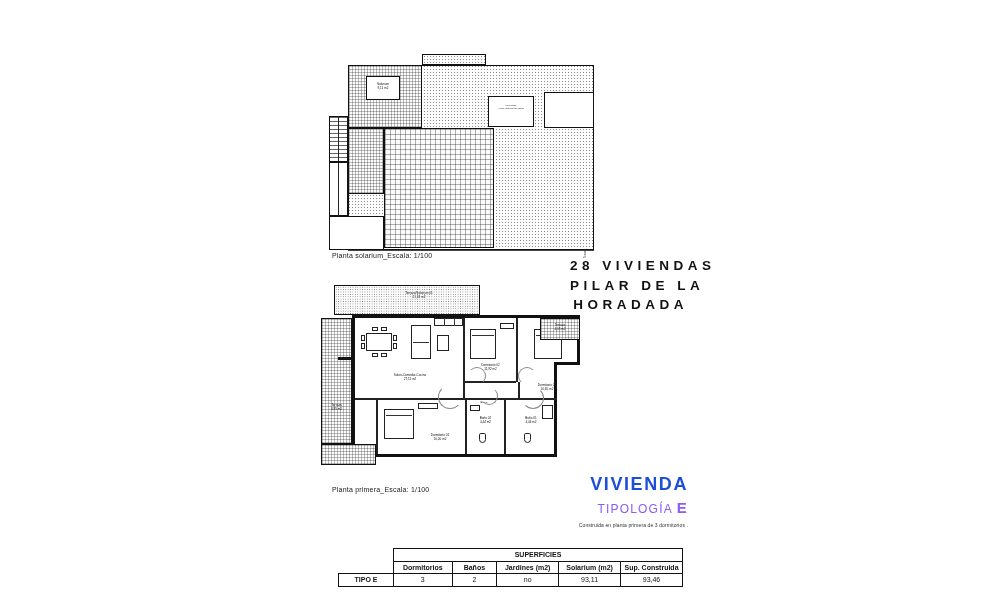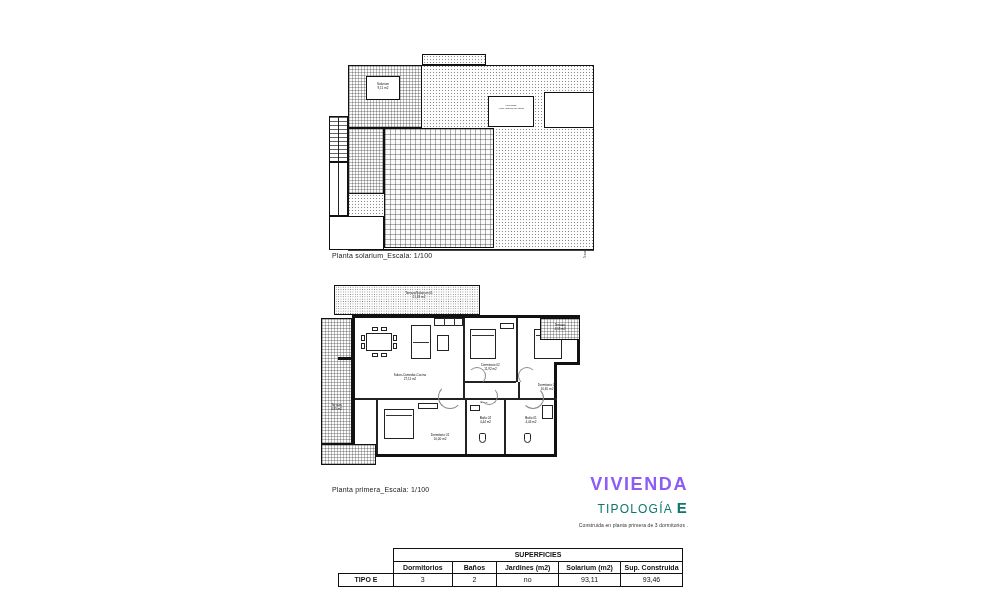--- a/index.html
+++ b/index.html
@@ -67,26 +67,26 @@
     font-weight: 700;
     letter-spacing: 4.5px;
     color: #111;
     line-height: 1.45;
     white-space: nowrap;
   }
   .viv-title {
     font-size: 18px;
     font-weight: 700;
     letter-spacing: 1.6px;
-    color: #8b5cf6;
+    color: #1d4ed8;
   }
   .tip-line {
     font-size: 12px;
     letter-spacing: 1.2px;
-    color: #0f766e;
+    color: #8b5cf6;
   }
   .tip-line b { font-size: 15px; font-weight: 700; }
   .note {
     font-size: 5px;
     color: #333;
     letter-spacing: 0.1px;
   }
   .plotnum {
     font-size: 11px;
     font-weight: 700;
@@ -192,20 +192,25 @@
 
     <div class="abs" style="left:266px; top:196px; width:60px; font-size:2.6px; color:#333;">
       <span class="vert" style="display:inline-block;">Terraza</span>
     </div>
 
     <div class="line-h" style="left:30px; top:188px; width:246px; background:#444;"></div>
   </div>
 
   <div class="caption abs" style="left:332px; top:252px;">Planta solarium_Escala: 1/100</div>
 
+  <div class="abs" style="left:570px; top:256px; text-align:right; width:118px;">
+    <div class="title-main">28 VIVIENDAS</div>
+    <div class="title-main">PILAR DE LA</div>
+    <div class="title-main">HORADADA</div>
+  </div>
 
   <div class="abs" style="left:318px; top:285px; width:276px; height:180px;">
 
     <div class="abs dot-field-dense" style="left:16px; top:0px; width:146px; height:30px; border:1px solid #111; box-sizing:border-box;"></div>
     <div class="roomlabel" style="left:66px; top:6px; width:70px;">
       <span class="a">Terraza/Solarium 01</span>
       <span class="b">21,18 m2</span>
     </div>
 
     <div class="abs" style="left:16px; top:30px; width:246px; height:150px;"></div>

